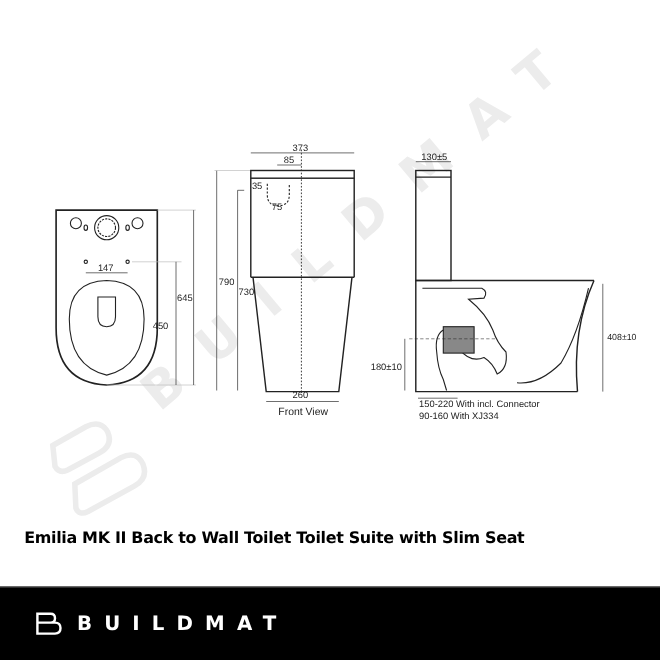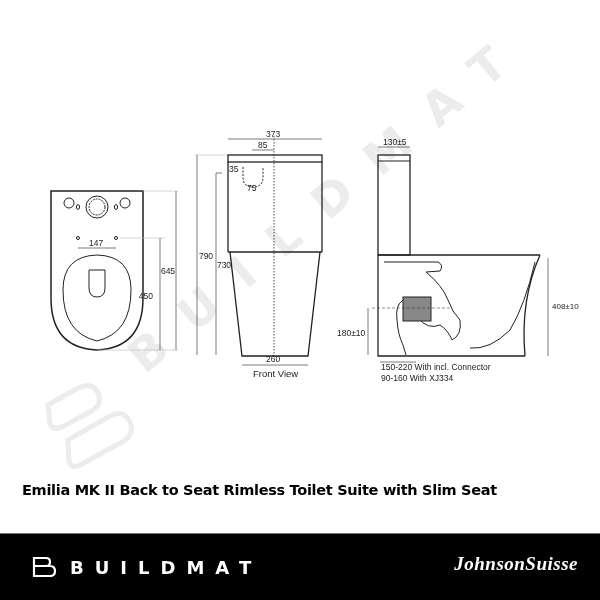--- a/index.html
+++ b/index.html
@@ -105,23 +105,22 @@
   <g>
     <text class="dim" x="383" y="145">130±5</text>
     <text class="dim" x="552" y="309" style="font-size:8px">408±10</text>
     <text class="dim" x="337" y="336">180±10</text>
     <text class="dim" x="381" y="370">150-220 With incl. Connector</text>
     <text class="dim" x="381" y="381">90-160 With XJ334</text>
   </g>
 </svg>
 </div>
 
-<div class="title">Emilia MK II Back to Seat Rimless Toilet Suite with Slim Seat</div>
+<div class="title">Emilia MK II Back to Wall Toilet Toilet Suite with Slim Seat</div>
 
 <div class="footer">
   <div class="bm-logo">
     <svg width="26" height="22" viewBox="0 0 26 22">
       <path d="M2 2 L14 2 Q18 2 18 6 Q18 10 14 10 L2 10 Z M2 10 L18 10 Q23 10 23 15 Q23 20 18 20 L2 20 Z" fill="none" stroke="#fff" stroke-width="2.2"></path>
     </svg>
     <span class="bm-text">BUILDMAT</span>
   </div>
-  <div class="js-text">JohnsonSuisse</div>
 </div>
 
 </body></html>

